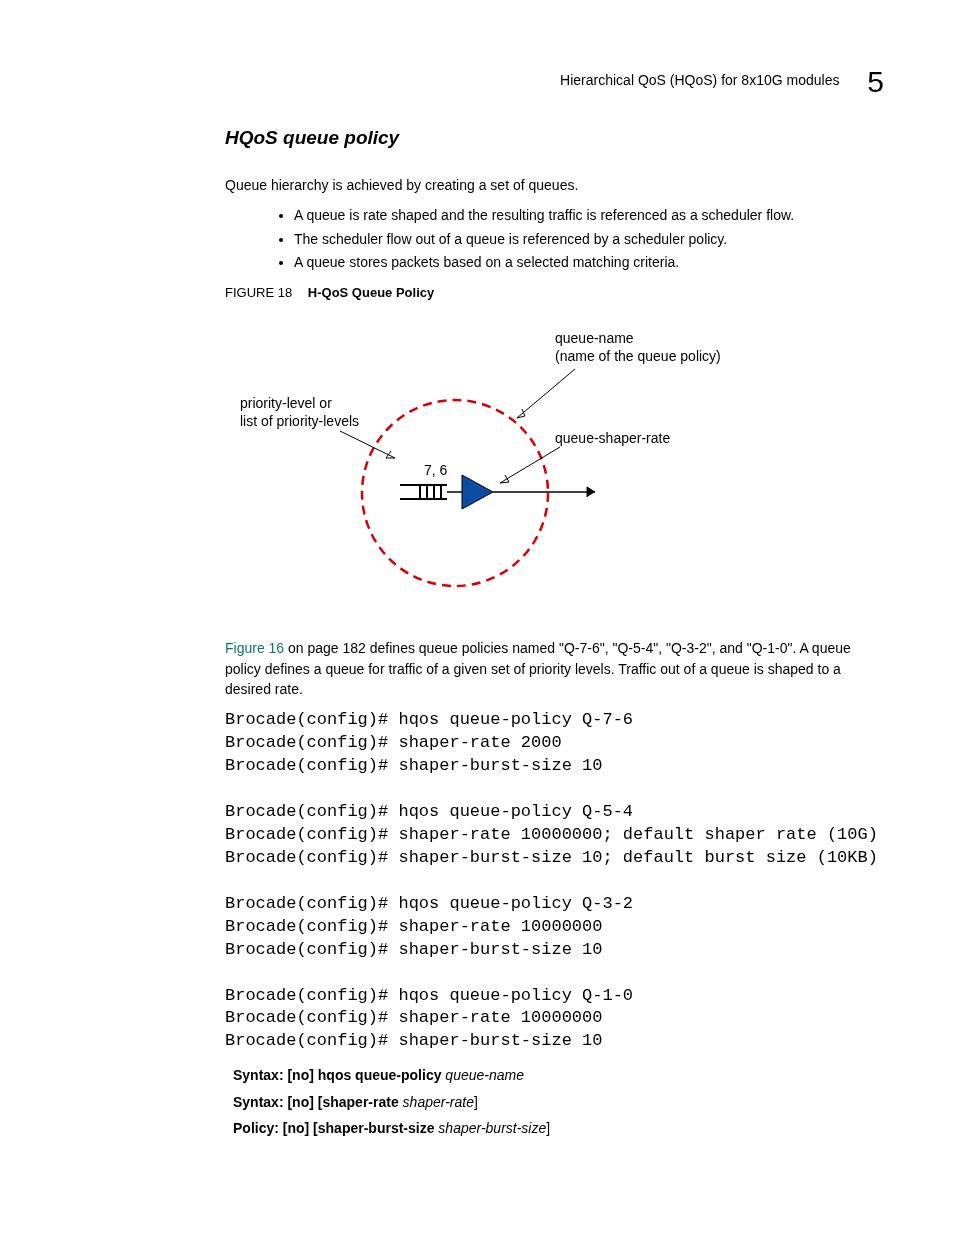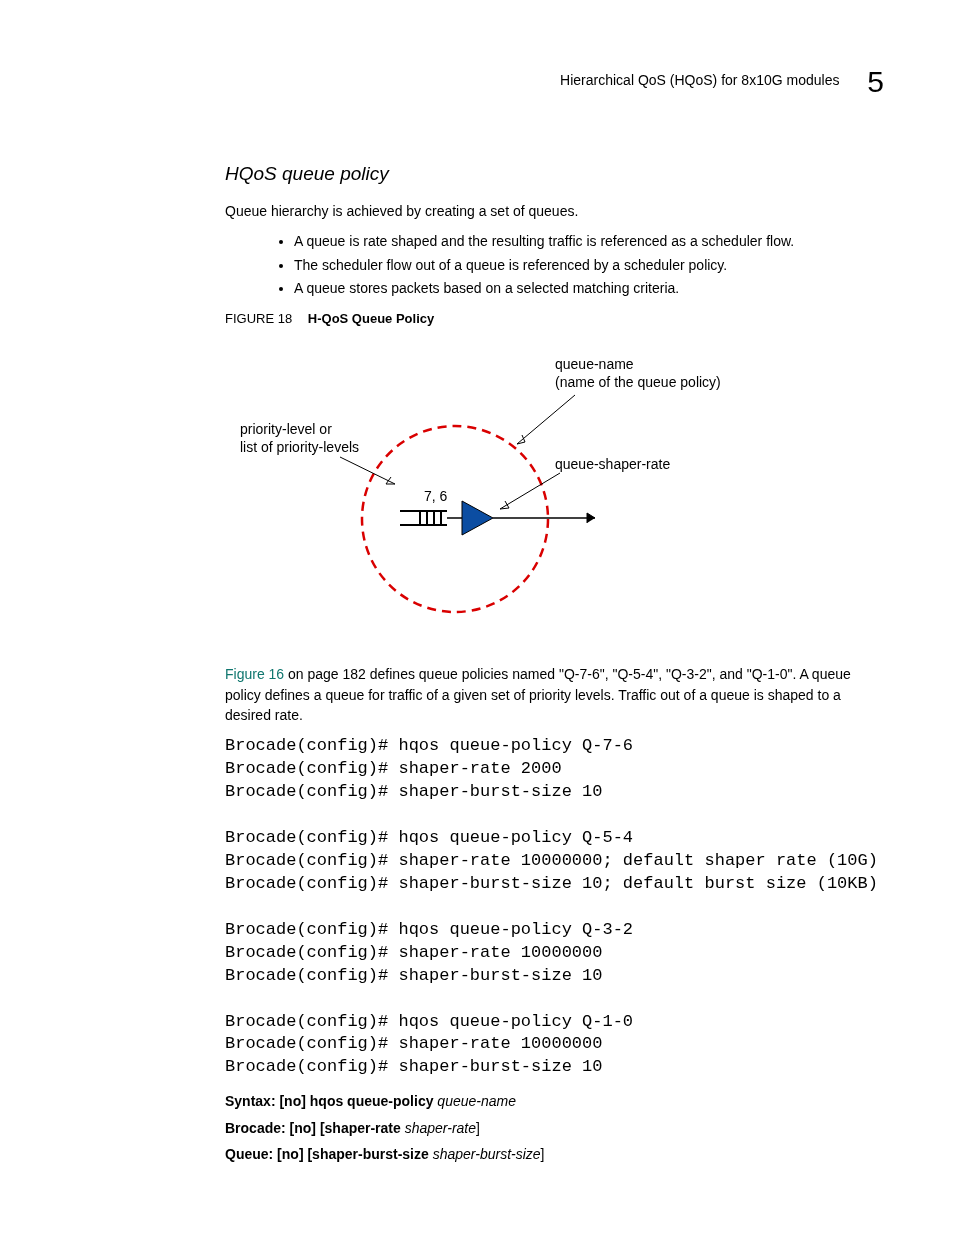--- a/index.html
+++ b/index.html
@@ -7,38 +7,38 @@
     font-size: 14px;
     color: #000;
     background: #fff;
     margin: 0;
     padding: 60px 70px 60px 70px;
     line-height: 1.45;
   }
   .page-header {
     text-align: right;
     font-size: 14px;
-    margin-bottom: 56px;
+    margin-bottom: 20px;
   }
   .page-header .pnum {
     font-size: 30px;
     font-weight: normal;
     margin-left: 24px;
     font-family: Arial, Helvetica, sans-serif;
     vertical-align: middle;
   }
   .content {
     margin-left: 155px;
     margin-right: 30px;
   }
   h2.section-title {
     font-style: italic;
-    font-weight: normal;
+    font-weight: bold;
     font-size: 19px;
-    margin: 0 0 14px 0;
+    margin: 0 0 24px 0;
   }
   p { margin: 0 0 10px 0; }
   ul.bullets {
     margin: 4px 0 12px 0;
     padding-left: 54px;
   }
   ul.bullets li { margin: 3px 15px; }
   .figcap {
     font-size: 13px;
     margin: 6px 0 6px 0;
@@ -50,21 +50,21 @@
   }
   .link { color: #0f766e; }
   pre.code {
     font-family: "Courier New", monospace;
     font-size: 17px;
     line-height: 1.35;
     white-space: pre;
     margin: 10px 0 12px 0;
   }
   .syntax {
-    margin: 6px 0;
+    margin: 6px 8px;
     font-size: 14px;
   }
   .syntax .bold { font-weight: bold; }
   .syntax .ital { font-style: italic; }
   .note-ital { font-style: italic; }
   svg text { font-family: Arial, Helvetica, sans-serif; }
 </style>
 </head>
 <body>
 
@@ -148,20 +148,20 @@
 Brocade(config)# shaper-burst-size 10
 
 Brocade(config)# hqos queue-policy Q-1-0
 Brocade(config)# shaper-rate 10000000
 Brocade(config)# shaper-burst-size 10</pre>
 
   <div class="syntax">
     <span class="bold">Syntax:  [no] hqos queue-policy </span><span class="ital">queue-name</span>
   </div>
   <div class="syntax">
-    <span class="bold">Brocade:  [no] [shaper-rate </span><span class="ital">shaper-rate</span><span>]</span>
+    <span class="bold">Syntax:  [no] [shaper-rate </span><span class="ital">shaper-rate</span><span>]</span>
   </div>
   <div class="syntax">
-    <span class="bold">Queue:  [no] [shaper-burst-size </span><span class="ital">shaper-burst-size</span><span>]</span>
+    <span class="bold">Policy:  [no] [shaper-burst-size </span><span class="ital">shaper-burst-size</span><span>]</span>
   </div>
 
 
 </div>
 
 </body></html>

